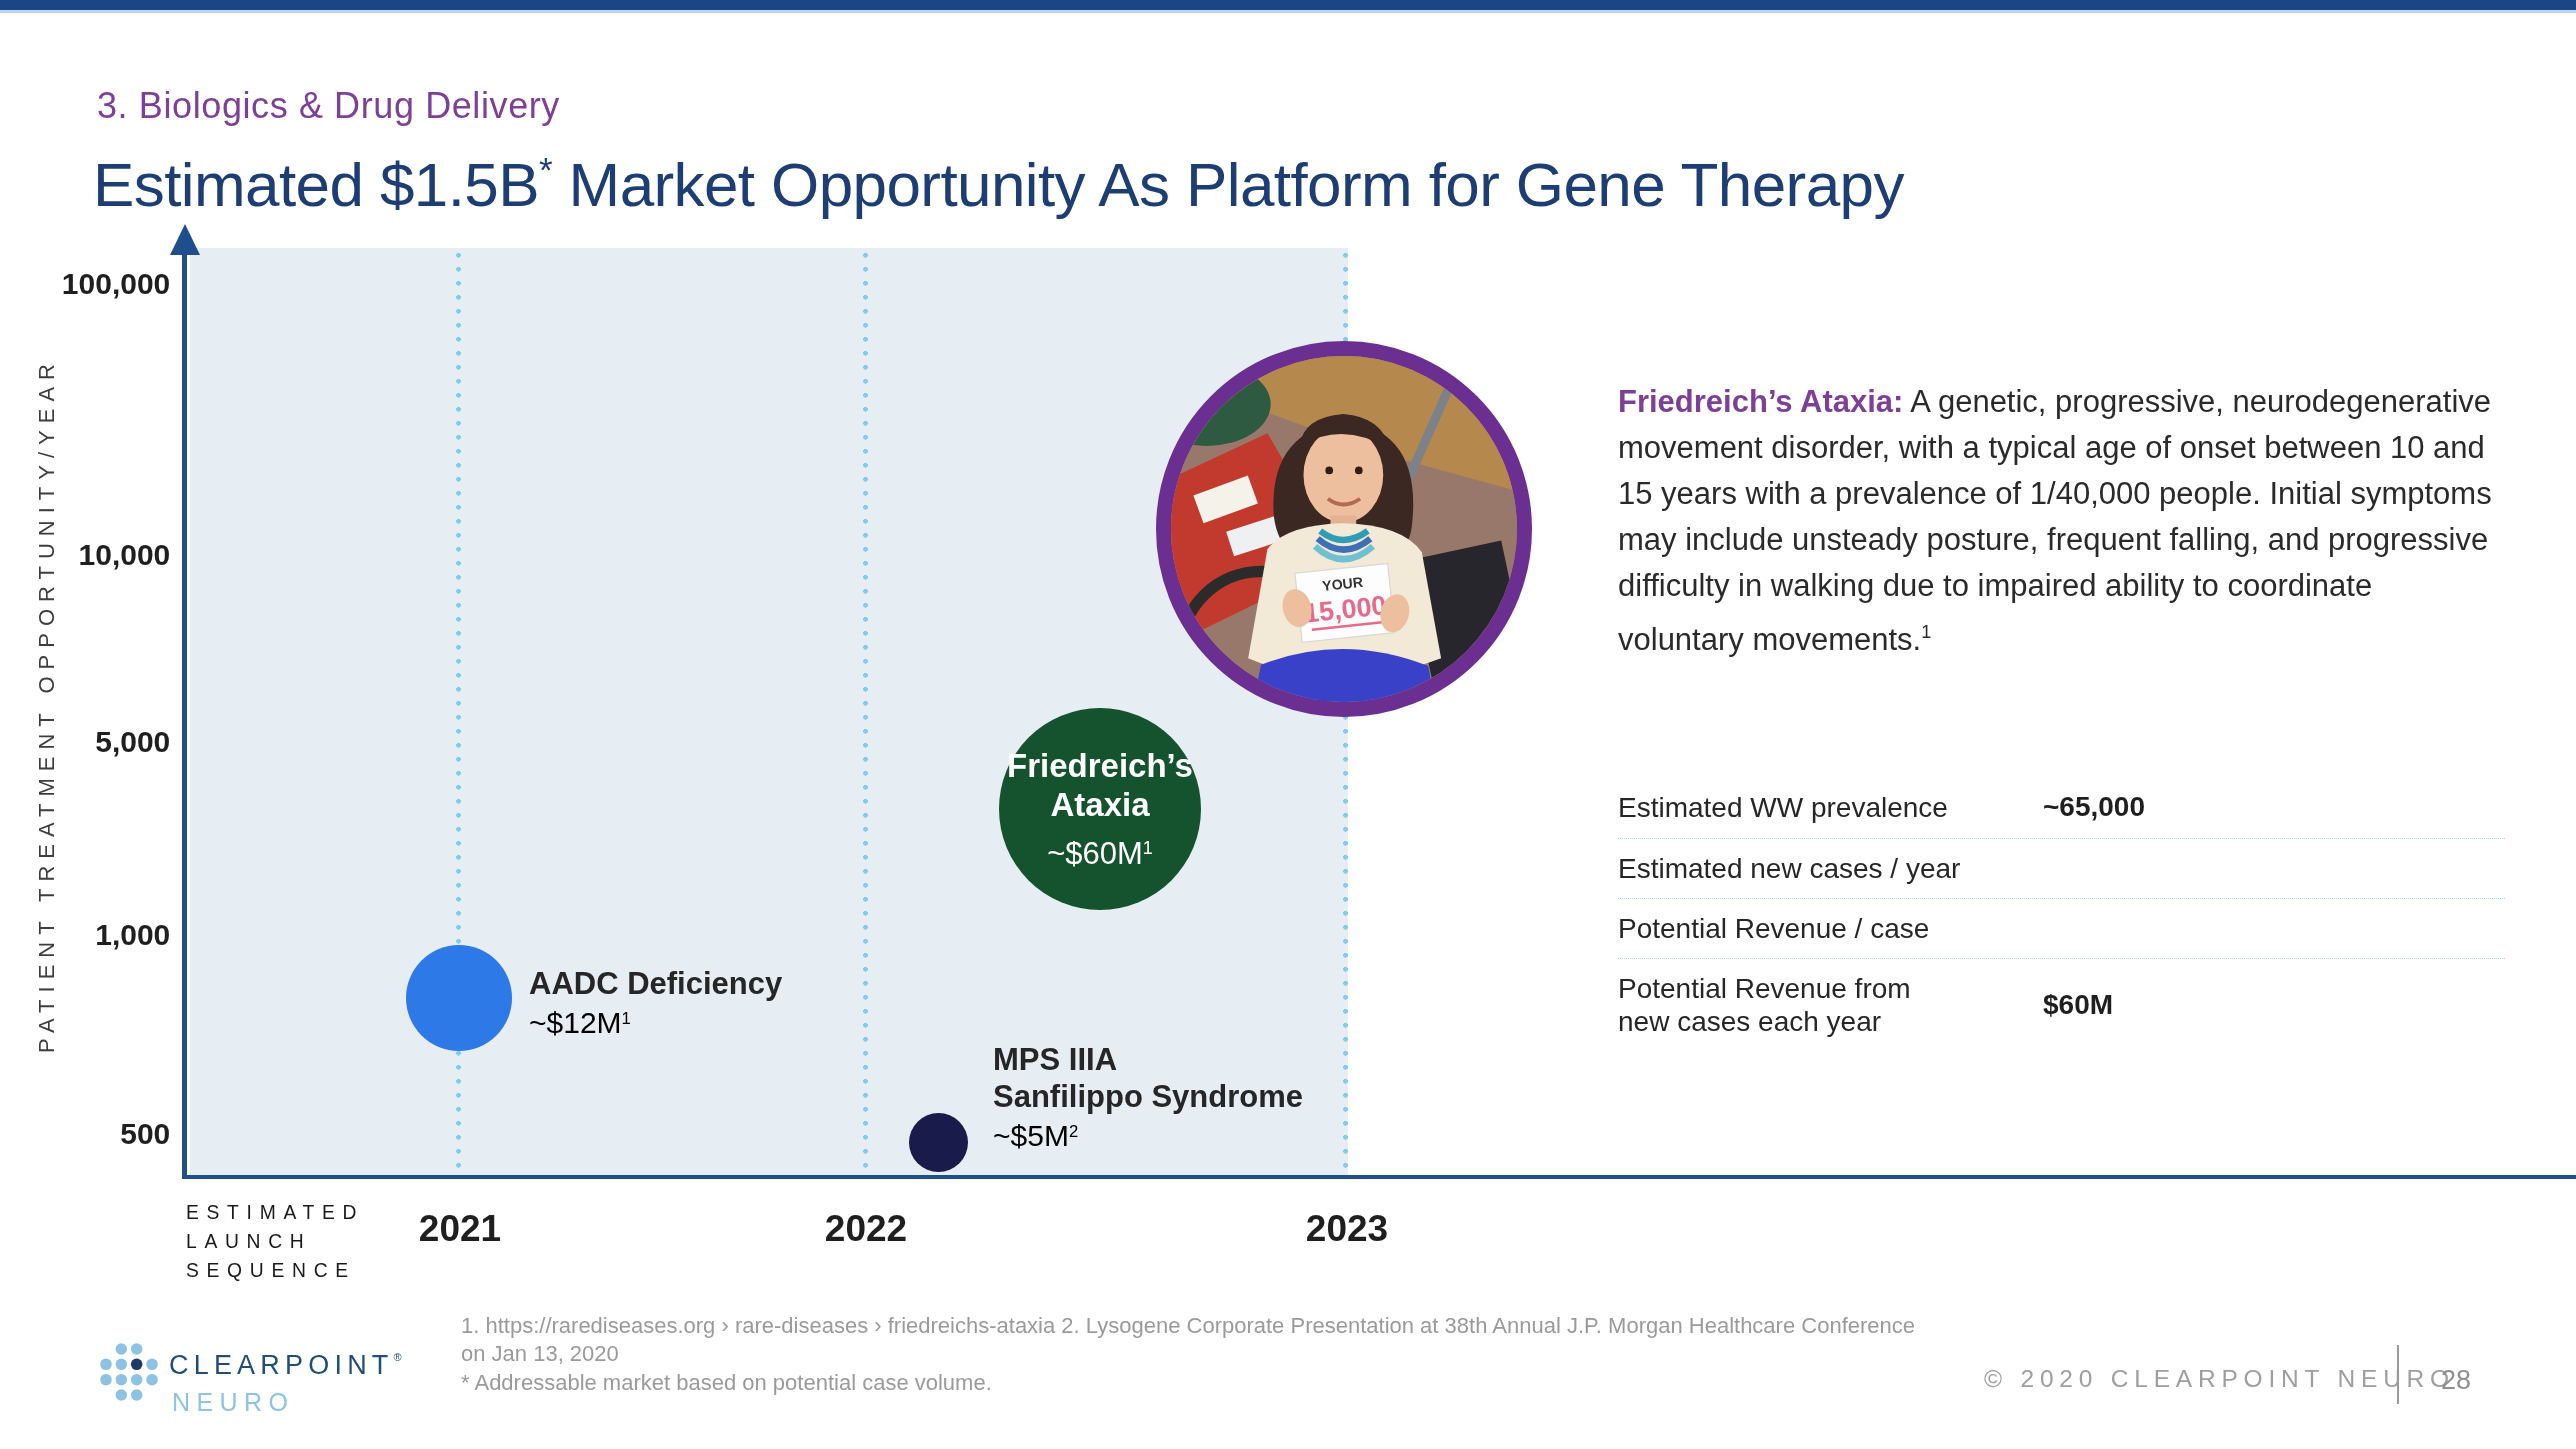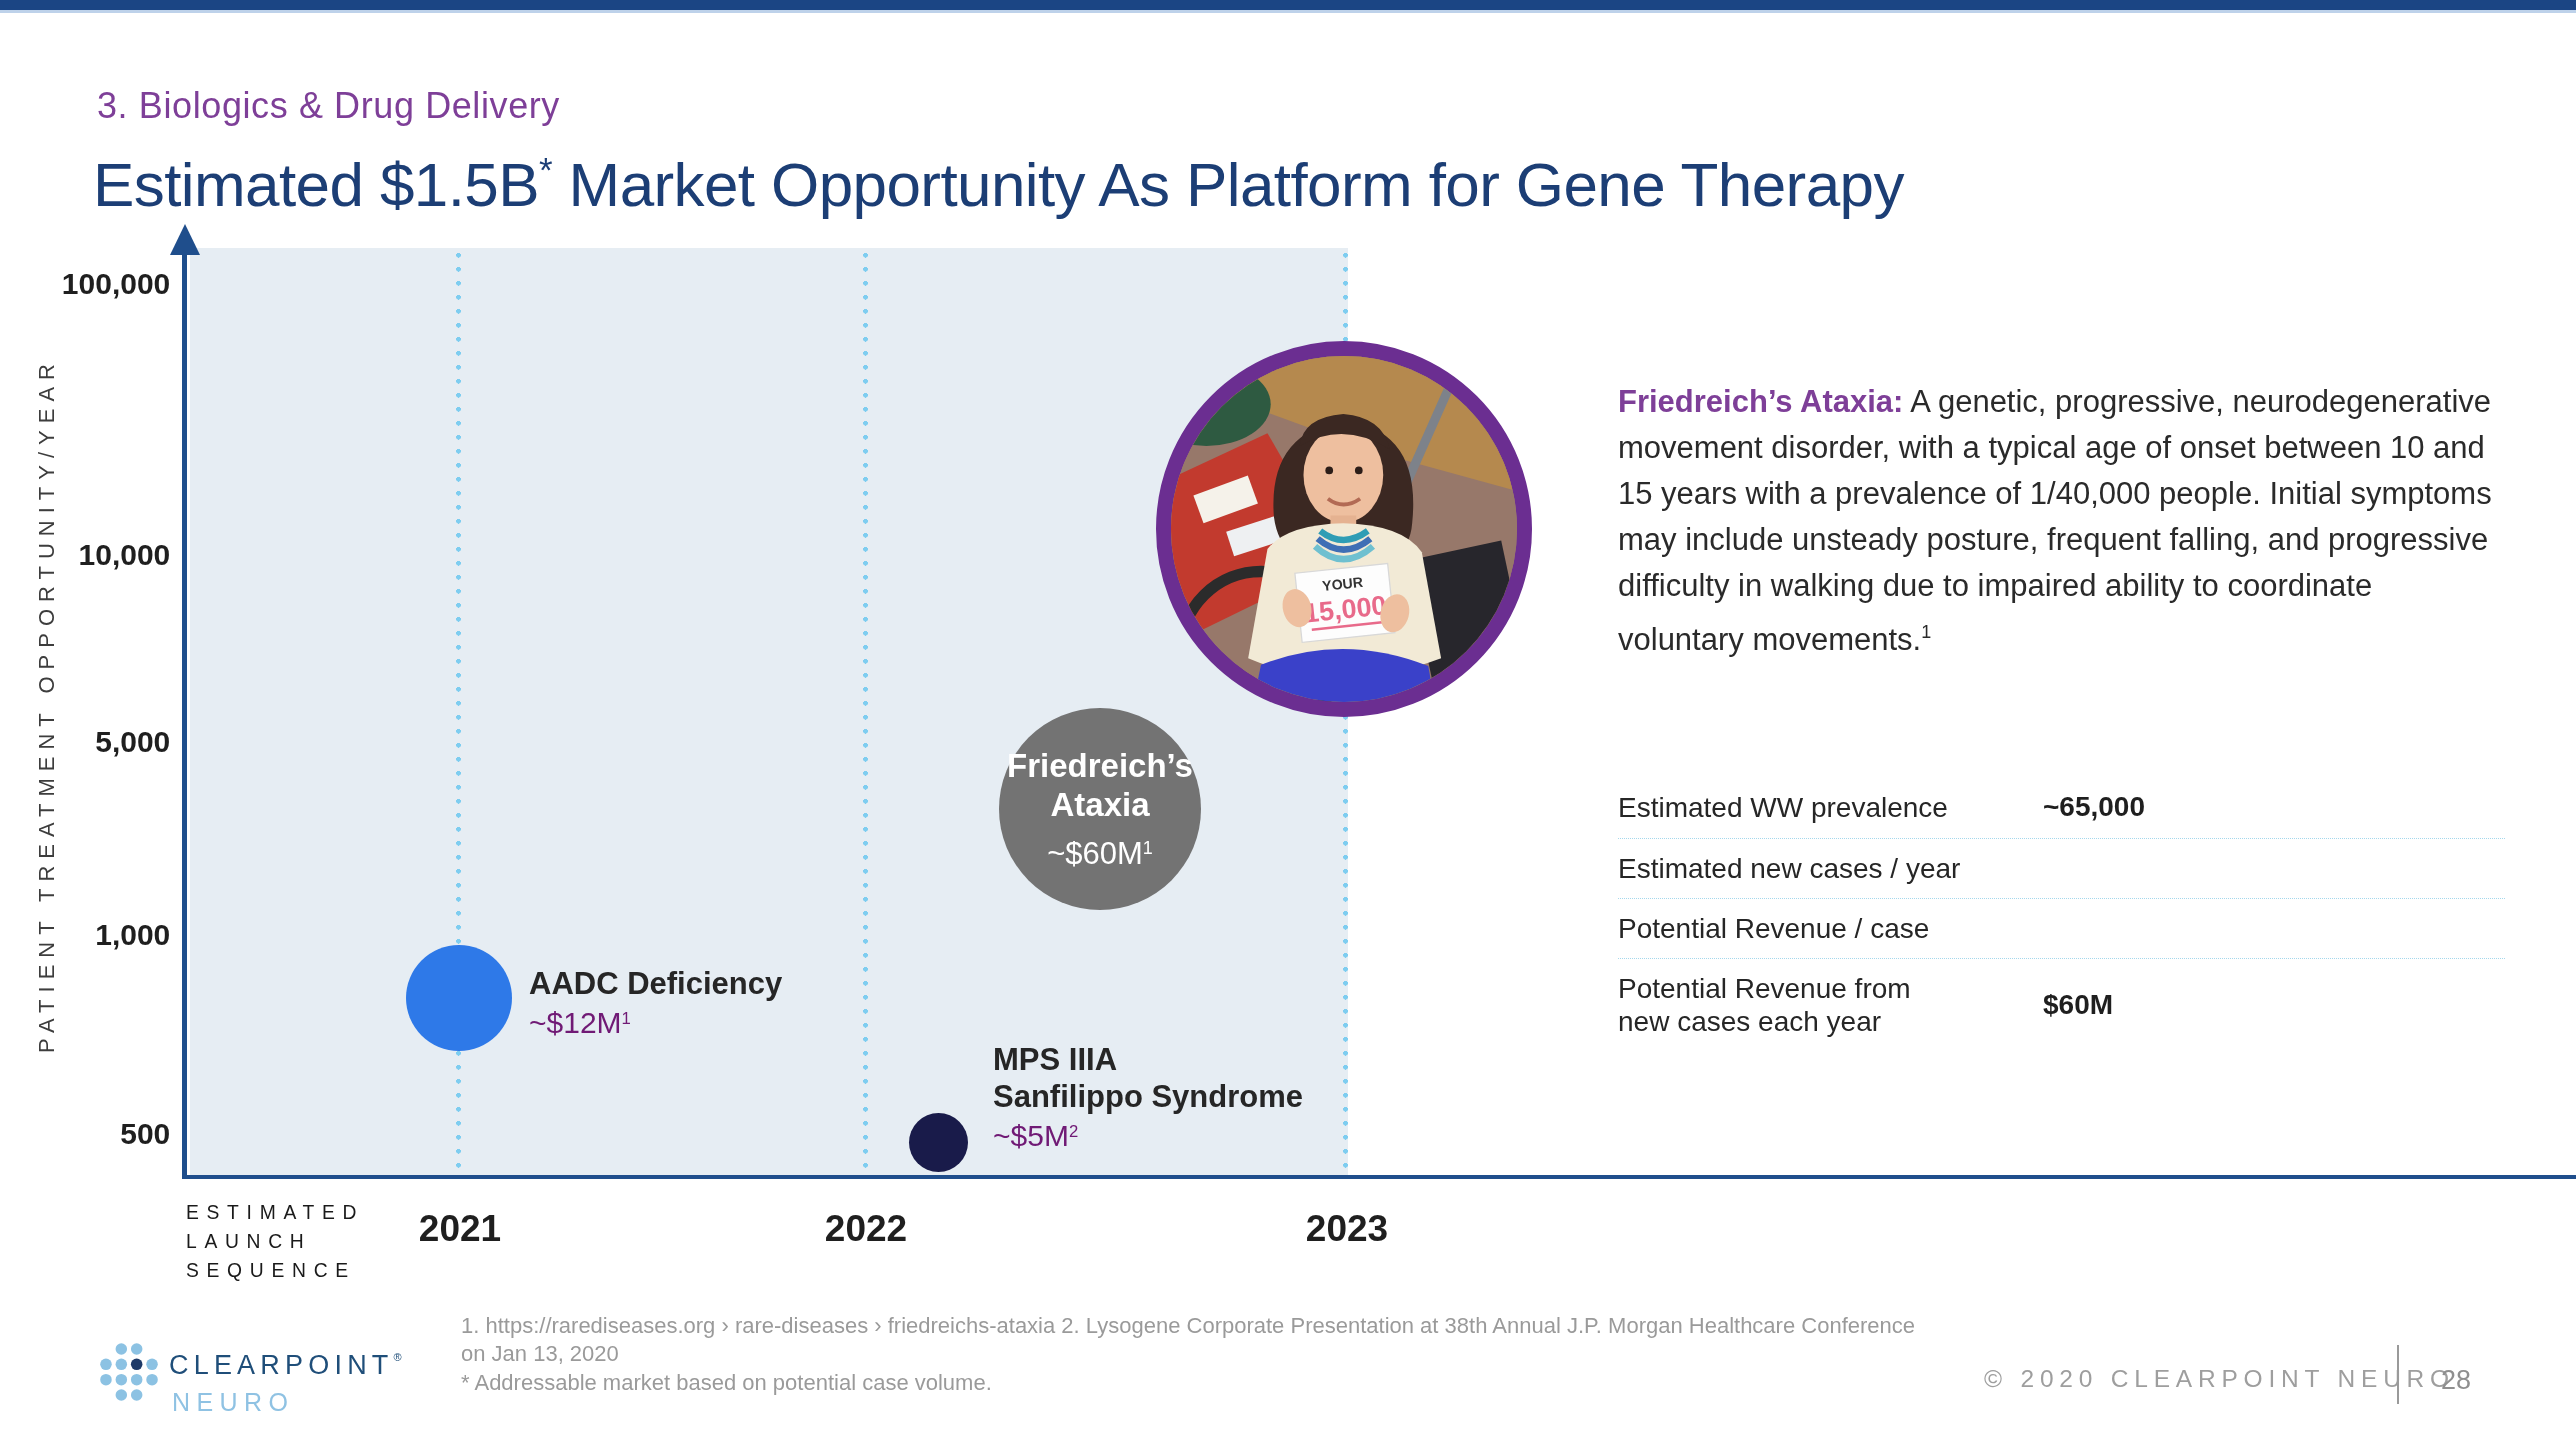--- a/index.html
+++ b/index.html
@@ -25,29 +25,29 @@
          background-image:radial-gradient(circle at 2.6px 3.2px,#7ecdf0 2.3px,rgba(0,0,0,0) 2.6px);background-size:5.2px 14px;}
   .ytick{position:absolute;left:19.3px;width:151px;text-align:right;font-size:30px;font-weight:700;color:#1f1f1f;line-height:33px;}
   .yaxis-title{position:absolute;left:-340px;top:692px;width:773px;text-align:center;transform:rotate(-90deg);
                font-size:22px;font-weight:400;color:#3d3d3d;letter-spacing:7px;white-space:nowrap;}
   .els{position:absolute;left:186px;top:1198px;font-size:19.3px;color:#1a1a1a;letter-spacing:7.7px;line-height:29px;white-space:pre-line;}
   .year{position:absolute;top:1208px;transform:translateX(-50%);font-size:37px;font-weight:700;color:#1f1f1f;}
 
   .bubble{position:absolute;border-radius:50%;}
   .bubble-aadc{left:406px;top:945px;width:106px;height:106px;background:#2e79e8;}
   .bubble-mps{left:909px;top:1113px;width:59px;height:59px;background:#191b4a;}
-  .bubble-fa{left:999px;top:708px;width:202px;height:202px;background:#737373;display:flex;flex-direction:column;
+  .bubble-fa{left:999px;top:708px;width:202px;height:202px;background:#14532d;display:flex;flex-direction:column;
              align-items:center;justify-content:center;text-align:center;color:#ffffff;}
   .bubble-fa .fa-name{font-size:33px;font-weight:700;line-height:39px;white-space:pre-line;}
   .bubble-fa .fa-value{font-size:31px;font-weight:400;margin-top:12px;}
   .bubble-fa sup{font-size:18px;vertical-align:10.3px;}
 
   .blabel{position:absolute;color:#262626;}
   .blabel .bname{font-size:31px;font-weight:700;line-height:37px;white-space:pre-line;}
-  .blabel .bvalue{font-size:30px;font-weight:400;color:#701a75;margin-top:3.9px;}
+  .blabel .bvalue{font-size:30px;font-weight:400;color:#000000;margin-top:3.9px;}
   .blabel sup{font-size:16.7px;vertical-align:9px;}
   .label-aadc{left:529px;top:965px;}
   .label-mps{left:993px;top:1041px;}
 
   
   .photo{position:absolute;left:1156px;top:341px;width:346px;height:346px;border:15.5px solid #6b2e91;border-radius:50%;
          overflow:hidden;background:#a3806f;}
 
   
   .desc{position:absolute;left:1618px;top:379px;width:879px;font-size:31px;line-height:46px;color:#2a2a2a;}

